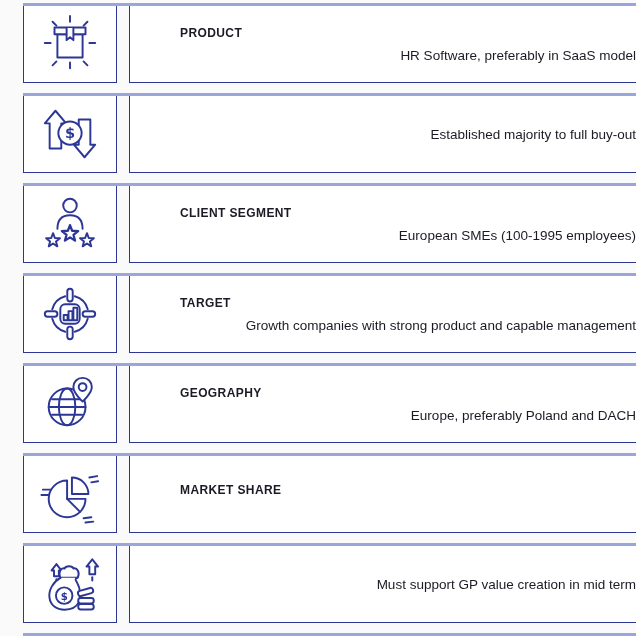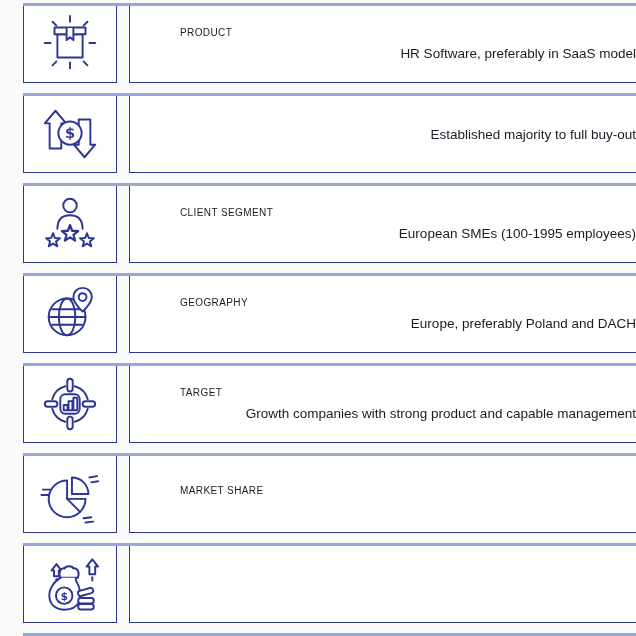--- a/index.html
+++ b/index.html
@@ -39,22 +39,22 @@
     flex:1 1 auto;
     background:var(--box-fill);
     border:1px solid var(--border-navy);
     border-top:none;
     border-right:none;
     display:flex;flex-direction:column;justify-content:center;
     padding-left:50px;
     overflow:hidden;
   }
   .label{
-    font-size:10px;
-    font-weight:normal;
+    font-size:12px;
+    font-weight:bold;
     letter-spacing:.4px;
     color:var(--text-dark);
     margin-bottom:8px;
     white-space:nowrap;
   }
   .label:empty{display:none;}
   .text{
     font-size:13.5px;
     color:var(--text-dark);
     white-space:nowrap;
@@ -134,64 +134,64 @@
     <div class="text-box">
       <div class="label">CLIENT SEGMENT</div>
       <div class="text">European SMEs (100-1995 employees)</div>
     </div>
   </div>
 
   <div class="row">
     <div class="icon-box">
       <span class="icon">
           <svg viewBox="0 0 64 64">
+ <g fill="none" stroke="currentColor" stroke-width="2" stroke-linecap="round" stroke-linejoin="round">
+  <path d="M36.9 13.7 A19 19 0 0 1 50.3 27.1"></path>
+  <path d="M50.3 36.9 A19 19 0 0 1 36.9 50.3"></path>
+  <path d="M27.1 50.3 A19 19 0 0 1 13.7 36.9"></path>
+  <path d="M13.7 27.1 A19 19 0 0 1 27.1 13.7"></path>
+ </g>
+ <rect x="29.2" y="6" width="5.6" height="13" rx="2.8" fill="#fff" stroke="currentColor" stroke-width="2" stroke-linecap="round" stroke-linejoin="round"></rect>
+ <rect x="29.2" y="45" width="5.6" height="13" rx="2.8" fill="#fff" stroke="currentColor" stroke-width="2" stroke-linecap="round" stroke-linejoin="round"></rect>
+ <rect x="6" y="29.2" width="13" height="5.6" rx="2.8" fill="#fff" stroke="currentColor" stroke-width="2" stroke-linecap="round" stroke-linejoin="round"></rect>
+ <rect x="45" y="29.2" width="13" height="5.6" rx="2.8" fill="#fff" stroke="currentColor" stroke-width="2" stroke-linecap="round" stroke-linejoin="round"></rect>
+ <rect x="22" y="22" width="20" height="20" rx="5" fill="#fff" stroke="currentColor" stroke-width="2" stroke-linecap="round" stroke-linejoin="round"></rect>
+ <g fill="none" stroke="currentColor" stroke-width="2" stroke-linecap="round" stroke-linejoin="round">
+  <rect x="25.5" y="33" width="4" height="5.5"></rect>
+  <rect x="30.5" y="29" width="4" height="9.5"></rect>
+  <rect x="35.5" y="25.5" width="4" height="13"></rect>
+ </g>
+</svg>
+        </span>
+    </div>
+    <div class="gap"></div>
+    <div class="text-box">
+      <div class="label">TARGET</div>
+      <div class="text">Growth companies with strong product and capable management</div>
+    </div>
+  </div>
+
+  <div class="row">
+    <div class="icon-box">
+      <span class="icon">
+          <svg viewBox="0 0 64 64">
  <circle cx="29" cy="35" r="19" fill="none" stroke="currentColor" stroke-width="2" stroke-linecap="round" stroke-linejoin="round"></circle>
  <ellipse cx="29" cy="35" rx="8.5" ry="19" fill="none" stroke="currentColor" stroke-width="2" stroke-linecap="round" stroke-linejoin="round"></ellipse>
  <line x1="13.5" y1="27" x2="44.5" y2="27" fill="none" stroke="currentColor" stroke-width="2" stroke-linecap="round" stroke-linejoin="round"></line>
  <line x1="10" y1="35" x2="48" y2="35" fill="none" stroke="currentColor" stroke-width="2" stroke-linecap="round" stroke-linejoin="round"></line>
  <line x1="13.5" y1="43" x2="44.5" y2="43" fill="none" stroke="currentColor" stroke-width="2" stroke-linecap="round" stroke-linejoin="round"></line>
  <path d="M45 5 C39.5 5 35.5 9.2 35.5 14.5 C35.5 21 45 29.5 45 29.5 C45 29.5 54.5 21 54.5 14.5 C54.5 9.2 50.5 5 45 5 Z" fill="#fff" stroke="currentColor" stroke-width="2" stroke-linecap="round" stroke-linejoin="round"></path>
  <circle cx="45" cy="14.5" r="4" fill="none" stroke="currentColor" stroke-width="2" stroke-linecap="round" stroke-linejoin="round"></circle>
 </svg>
         </span>
     </div>
     <div class="gap"></div>
     <div class="text-box">
       <div class="label">GEOGRAPHY</div>
       <div class="text">Europe, preferably Poland and DACH</div>
-    </div>
-  </div>
-
-  <div class="row">
-    <div class="icon-box">
-      <span class="icon">
-          <svg viewBox="0 0 64 64">
- <g fill="none" stroke="currentColor" stroke-width="2" stroke-linecap="round" stroke-linejoin="round">
-  <path d="M36.9 13.7 A19 19 0 0 1 50.3 27.1"></path>
-  <path d="M50.3 36.9 A19 19 0 0 1 36.9 50.3"></path>
-  <path d="M27.1 50.3 A19 19 0 0 1 13.7 36.9"></path>
-  <path d="M13.7 27.1 A19 19 0 0 1 27.1 13.7"></path>
- </g>
- <rect x="29.2" y="6" width="5.6" height="13" rx="2.8" fill="#fff" stroke="currentColor" stroke-width="2" stroke-linecap="round" stroke-linejoin="round"></rect>
- <rect x="29.2" y="45" width="5.6" height="13" rx="2.8" fill="#fff" stroke="currentColor" stroke-width="2" stroke-linecap="round" stroke-linejoin="round"></rect>
- <rect x="6" y="29.2" width="13" height="5.6" rx="2.8" fill="#fff" stroke="currentColor" stroke-width="2" stroke-linecap="round" stroke-linejoin="round"></rect>
- <rect x="45" y="29.2" width="13" height="5.6" rx="2.8" fill="#fff" stroke="currentColor" stroke-width="2" stroke-linecap="round" stroke-linejoin="round"></rect>
- <rect x="22" y="22" width="20" height="20" rx="5" fill="#fff" stroke="currentColor" stroke-width="2" stroke-linecap="round" stroke-linejoin="round"></rect>
- <g fill="none" stroke="currentColor" stroke-width="2" stroke-linecap="round" stroke-linejoin="round">
-  <rect x="25.5" y="33" width="4" height="5.5"></rect>
-  <rect x="30.5" y="29" width="4" height="9.5"></rect>
-  <rect x="35.5" y="25.5" width="4" height="13"></rect>
- </g>
-</svg>
-        </span>
-    </div>
-    <div class="gap"></div>
-    <div class="text-box">
-      <div class="label">TARGET</div>
-      <div class="text">Growth companies with strong product and capable management</div>
     </div>
   </div>
 
   <div class="row">
     <div class="icon-box">
       <span class="icon">
           <svg viewBox="0 0 64 64">
  <path d="M29 18 A19 19 0 1 0 48 37 L29 37 Z" fill="none" stroke="currentColor" stroke-width="2" stroke-linecap="round" stroke-linejoin="round"></path>
  <line x1="29" y1="37" x2="42.4" y2="50.4" fill="none" stroke="currentColor" stroke-width="2" stroke-linecap="round" stroke-linejoin="round"></line>
  <path d="M34 32 L34 15 A17 17 0 0 1 51 32 Z" fill="none" stroke="currentColor" stroke-width="2" stroke-linecap="round" stroke-linejoin="round"></path>
@@ -227,16 +227,17 @@
  <g transform="rotate(-16 48 40)">
               <rect x="40" y="37.5" width="16" height="5.5" rx="2.5" fill="#fff" stroke="currentColor" stroke-width="2" stroke-linecap="round" stroke-linejoin="round"></rect>
             </g>
  <rect x="40.5" y="46.5" width="16" height="5.5" rx="2.5" fill="#fff" stroke="currentColor" stroke-width="2" stroke-linecap="round" stroke-linejoin="round"></rect>
  <rect x="40.5" y="52.8" width="16" height="5.5" rx="2.5" fill="#fff" stroke="currentColor" stroke-width="2" stroke-linecap="round" stroke-linejoin="round"></rect>
 </svg>
         </span>
     </div>
     <div class="gap"></div>
     <div class="text-box">
+      <div class="text">Must support GP value creation in mid term</div>
     </div>
   </div>
 </div>
 <div class="bottom-line"></div>
 
 </body></html>

